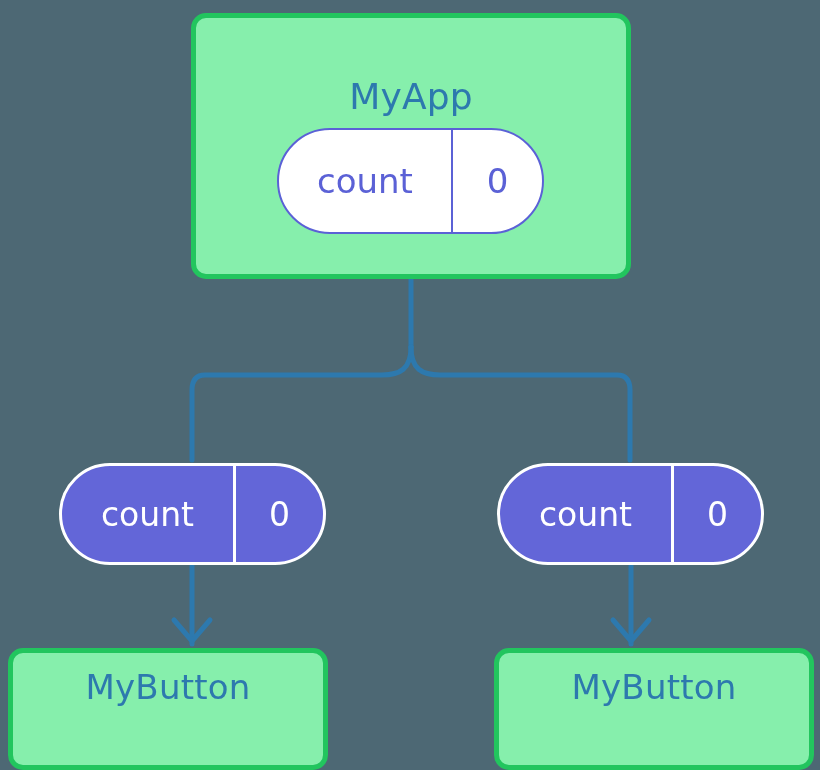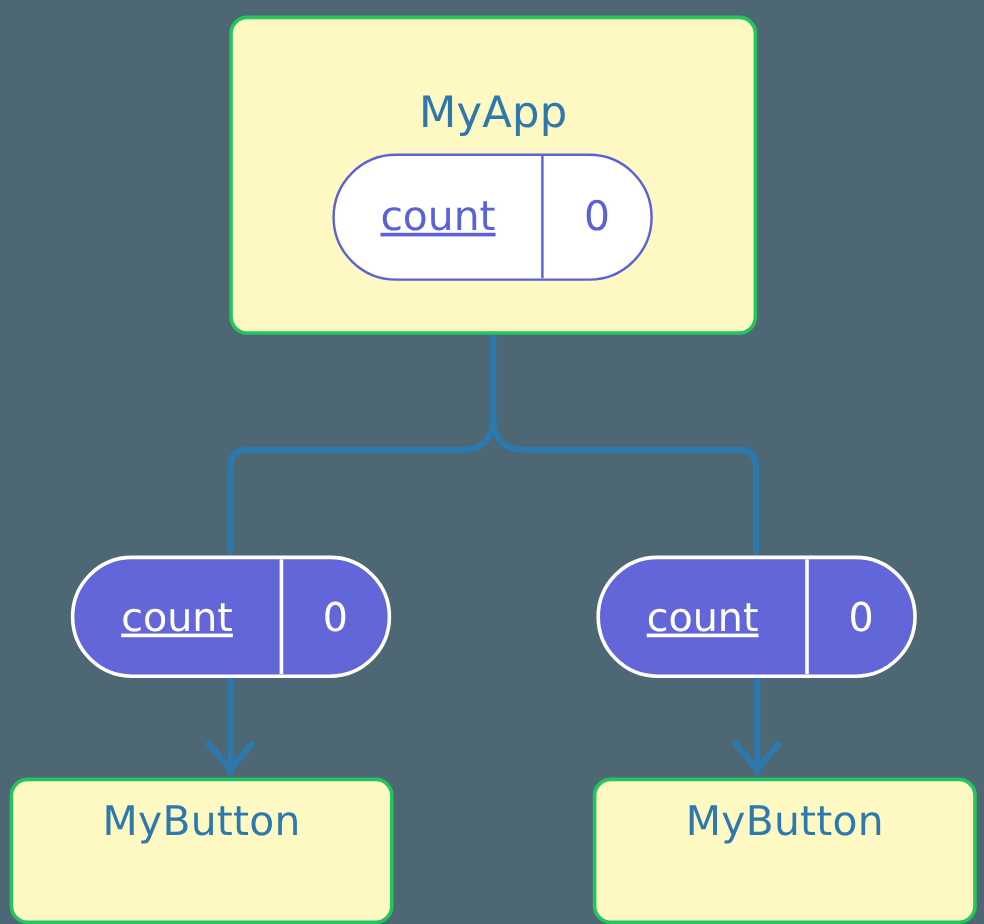--- a/index.html
+++ b/index.html
@@ -11,22 +11,22 @@
   }
   #stage{position:relative;width:820px;height:770px;}
 
   
   #wires{position:absolute;left:0;top:0;width:820px;height:770px;z-index:1;}
 
   
   .compbox{
     position:absolute;
     box-sizing:border-box;
-    background:#fef9c3;
-    border:3px solid #22c55e;
+    background:#86efac;
+    border:5px solid #22c55e;
     border-radius:15px;
     z-index:3;
   }
   .comp-title{
     position:absolute;left:0;right:0;
     text-align:center;
     color:#2d79ae;
     font-weight:400;
     letter-spacing:.2px;
     white-space:nowrap;
@@ -51,21 +51,21 @@
     overflow:hidden;
     z-index:4;
   }
   .pill .cell{
     display:flex;
     align-items:center;
     justify-content:center;
     box-sizing:border-box;
     white-space:nowrap;
   }
-  .pill .cell.key{flex:0 0 auto;text-decoration:underline;}
+  .pill .cell.key{flex:0 0 auto;}
   .pill .cell.val{flex:0 0 auto;}
 
   
   .pill.outline{
     border:2px solid #5b61d6;
     background:#ffffff;
   }
   .pill.outline .cell{color:#5b61d6;}
   .pill.outline .cell.val{border-left:2px solid #5b61d6;}
 

